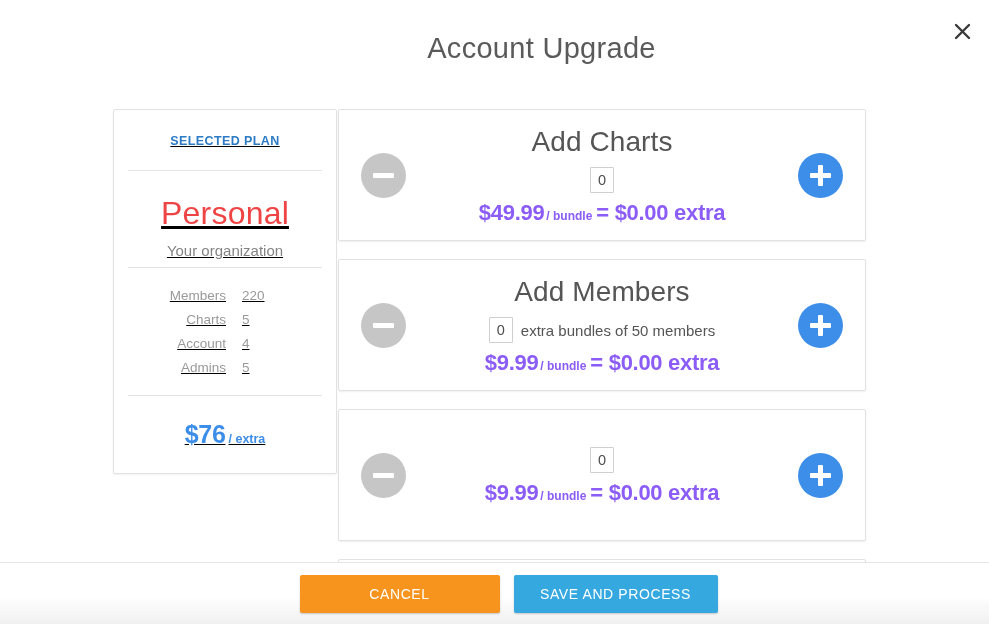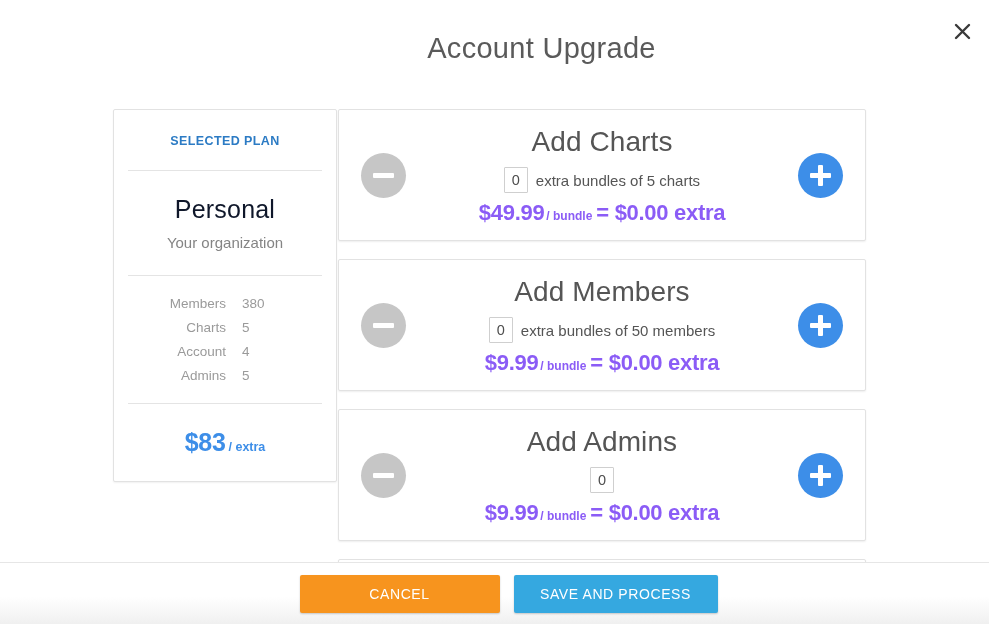--- a/index.html
+++ b/index.html
@@ -72,20 +72,21 @@
     align-items: flex-start;
     padding: 9px 0 0 0;
     box-sizing: border-box;
   }
 
   
   .plan-col {
     width: 338px;
     padding-left: 113px;
     box-sizing: border-box;
+    text-decoration: underline;
   }
 
   .plan-card {
     width: 224px;
     background: #fff;
     border: 1px solid #e2e2e2;
     border-radius: 2px;
     box-shadow: 0 1px 2px rgba(0,0,0,0.06);
     padding: 24px 18px 26px 18px;
     box-sizing: border-box;
@@ -100,32 +101,32 @@
     margin-bottom: 22px;
   }
 
   .plan-divider {
     height: 1px;
     background: #e4e4e4;
     margin: 0 -4px;
   }
 
   .plan-name {
-    font-size: 25px;
+    font-size: 32px;
     font-weight: 400;
-    color: #0f172a;
+    color: #ef4444;
     margin-top: 24px;
     letter-spacing: 0.2px;
   }
 
   .plan-org {
     font-size: 15px;
     color: #848484;
     margin-top: 10px;
-    margin-bottom: 24px;
+    margin-bottom: 8px;
   }
 
   .plan-specs {
     margin: 20px 0 20px 0;
     display: flex;
     flex-direction: column;
     gap: 9px;
   }
 
   .spec-row {
@@ -331,55 +332,54 @@
         <div class="plan-card">
           <div class="selected-plan-label">SELECTED PLAN</div>
           <div class="plan-divider"></div>
           <div class="plan-name">Personal</div>
           <div class="plan-org">Your organization</div>
           <div class="plan-divider"></div>
 
           <div class="plan-specs">
             <div class="spec-row">
               <span class="spec-label">Members</span>
-              <span class="spec-value">380</span>
+              <span class="spec-value">220</span>
             </div>
             <div class="spec-row">
               <span class="spec-label">Charts</span>
               <span class="spec-value">5</span>
             </div>
             <div class="spec-row">
               <span class="spec-label">Account</span>
               <span class="spec-value">4</span>
             </div>
             <div class="spec-row">
               <span class="spec-label">Admins</span>
               <span class="spec-value">5</span>
             </div>
           </div>
 
           <div class="plan-divider"></div>
 
           <div class="plan-price">
-            <span class="amount">$83</span><span class="period">/ extra</span>
+            <span class="amount">$76</span><span class="period">/ extra</span>
           </div>
         </div>
       </div>
 
       <div class="addons-col">
 
         <div class="addon-card">
           <div class="circle-btn minus">
             <span class="bar-h"></span>
           </div>
           <div class="addon-center">
             <div class="addon-title">Add Charts</div>
             <div class="addon-qty-line">
               <input class="qty-input" type="text" value="0" style="">
-              <span class="qty-desc">extra bundles of 5 charts</span>
             </div>
             <div class="addon-price-line">
               <span class="unit-amount">$49.99</span><span class="unit-per">/ bundle</span><span class="total">= $0.00 extra</span>
             </div>
           </div>
           <div class="circle-btn plus">
             <span class="bar-h"></span>
             <span class="bar-v"></span>
           </div>
         </div>
@@ -402,21 +402,20 @@
             <span class="bar-h"></span>
             <span class="bar-v"></span>
           </div>
         </div>
 
         <div class="addon-card">
           <div class="circle-btn minus">
             <span class="bar-h"></span>
           </div>
           <div class="addon-center">
-            <div class="addon-title">Add Admins</div>
             <div class="addon-qty-line">
               <input class="qty-input" type="text" value="0" style="">
             </div>
             <div class="addon-price-line">
               <span class="unit-amount">$9.99</span><span class="unit-per">/ bundle</span><span class="total">= $0.00 extra</span>
             </div>
           </div>
           <div class="circle-btn plus">
             <span class="bar-h"></span>
             <span class="bar-v"></span>

